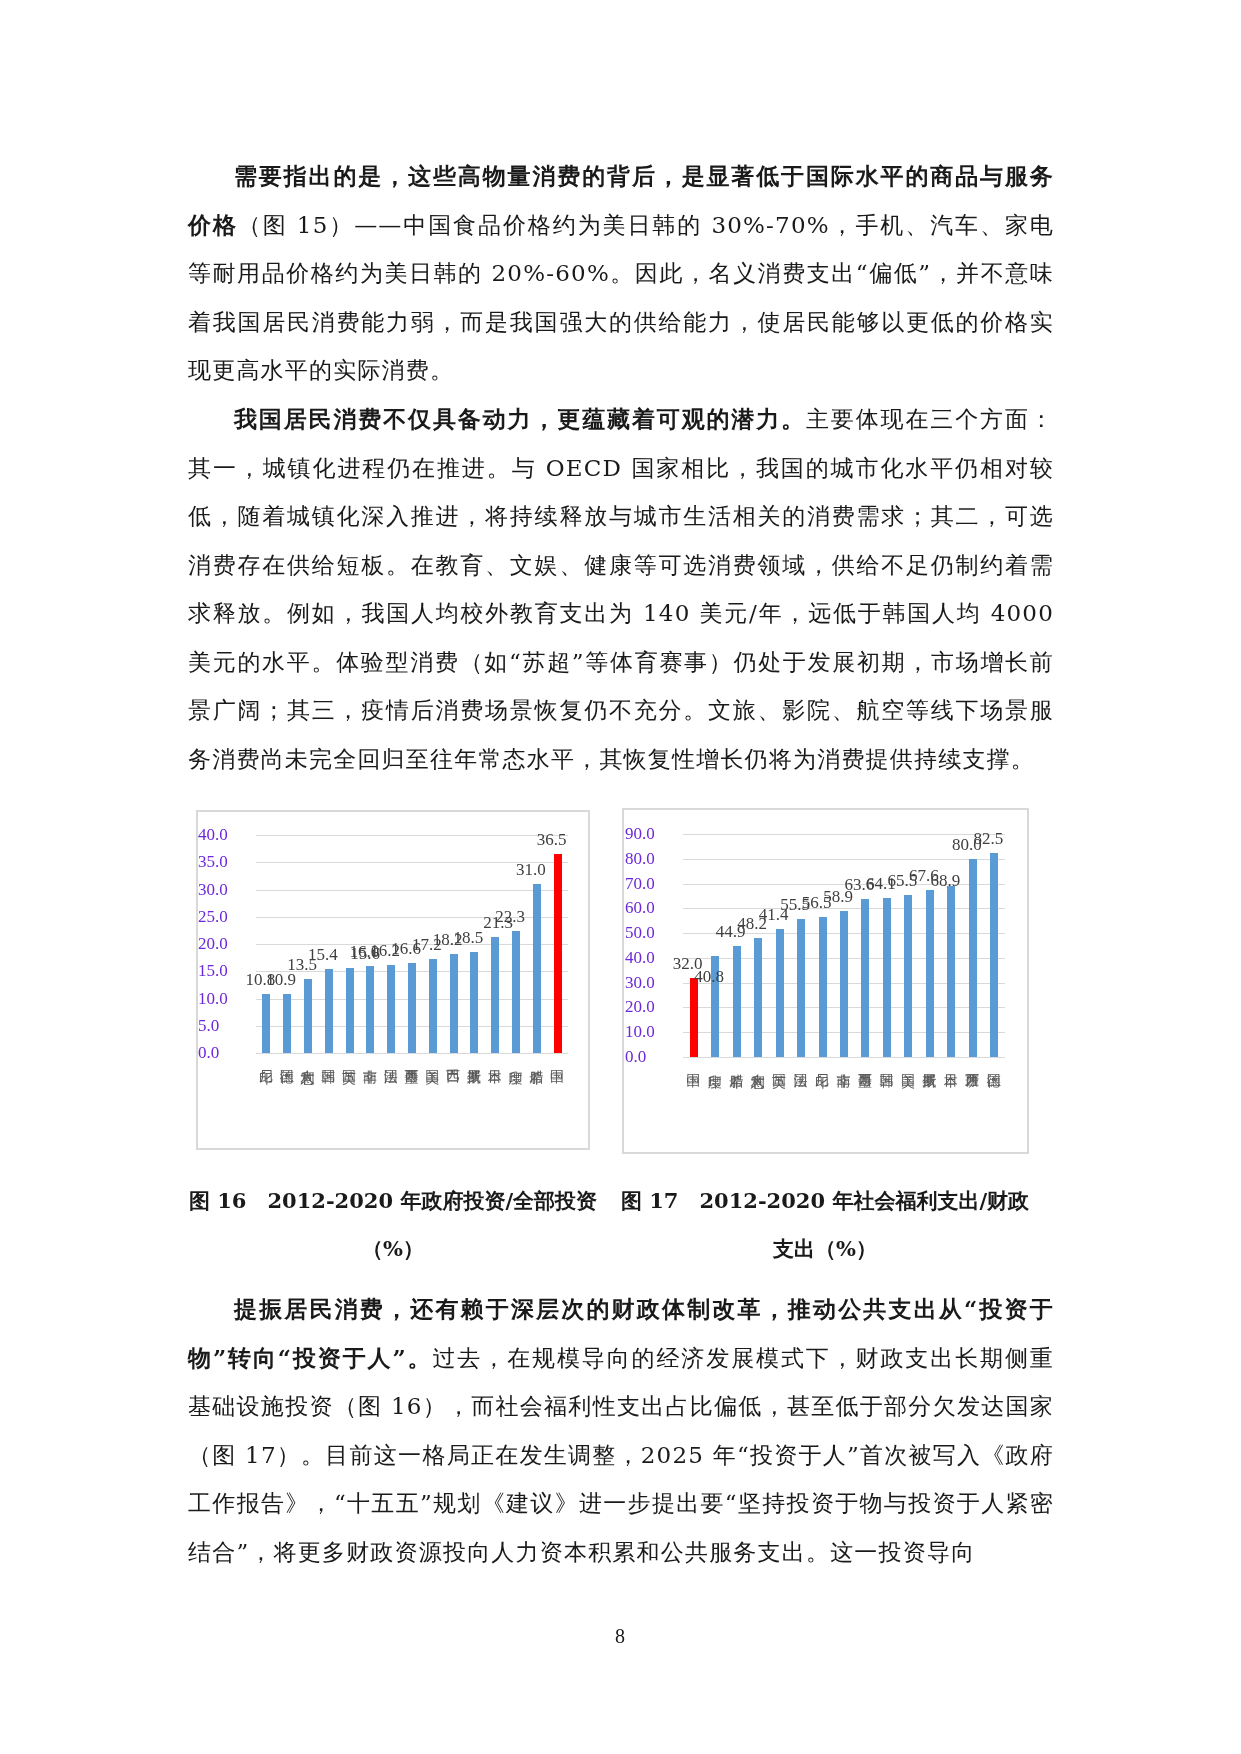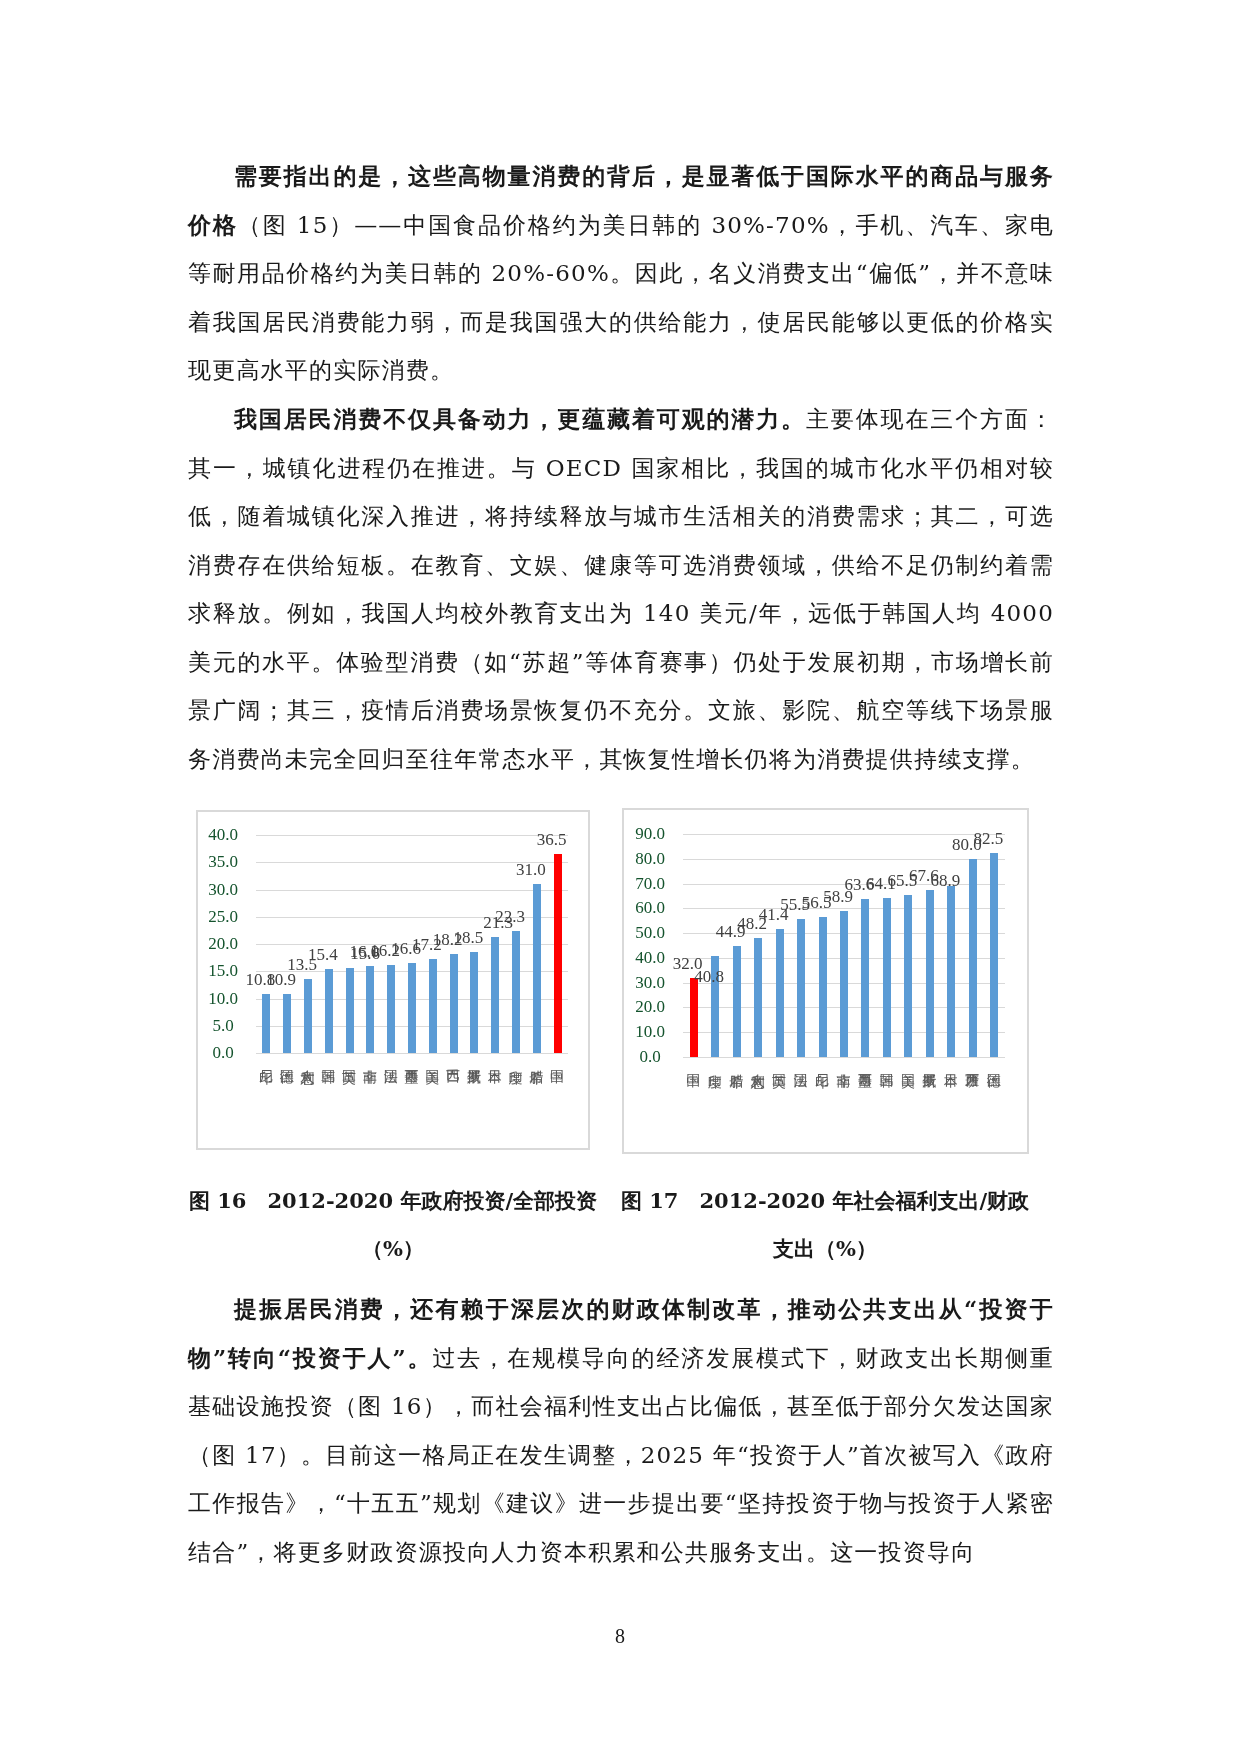--- a/index.html
+++ b/index.html
@@ -9,21 +9,21 @@
           text-align: justify; text-indent: 46px; letter-spacing: 1.2px; }
   .para b { font-weight: bold; }
   #p1 { top: 152px; }
   #p2 { top: 395px; }
   #p3 { top: 1285px; }
   .chart { position: absolute; border: 2px solid #d9d9d9; background: #fff; }
   #chart1 { left: 196px; top: 810px; width: 390px; height: 336px; }
   #chart2 { left: 622px; top: 808px; width: 403px; height: 342px; }
   .plot { position: absolute; }
   .gridline { position: absolute; left: 0; right: 0; height: 1px; background: #d9d9d9; }
-  .ytick { position: absolute; font-family: "Liberation Serif", serif; font-size: 17px; color: #14532d; text-align: center; width: 50px; }
+  .ytick { position: absolute; font-family: "Liberation Serif", serif; font-size: 17px; color: #6d28d9; text-align: left; width: 50px; }
   .bar { position: absolute; bottom: 0; }
   .vlabel { position: absolute; font-family: "Liberation Serif", serif; font-size: 17px; color: #404040; white-space: nowrap; transform: translateX(-50%); }
   .xlabel { position: absolute; font-family: "DejaVu Sans", sans-serif; font-size: 14px; color: #595959; writing-mode: vertical-rl; transform: rotate(180deg); line-height: 18px; }
   .caption { position: absolute; font-family: "DejaVu Serif", serif; font-weight: bold; font-size: 21px; line-height: 48px; text-align: center; }
   #cap1 { left: 188px; top: 1177px; width: 410px; }
   #cap2 { left: 620px; top: 1177px; width: 410px; }
   #pagenum { position: absolute; left: 600px; top: 1625px; width: 40px; text-align: center;
              font-family: "Liberation Serif", serif; font-size: 20px; }
 </style>
 </head>

